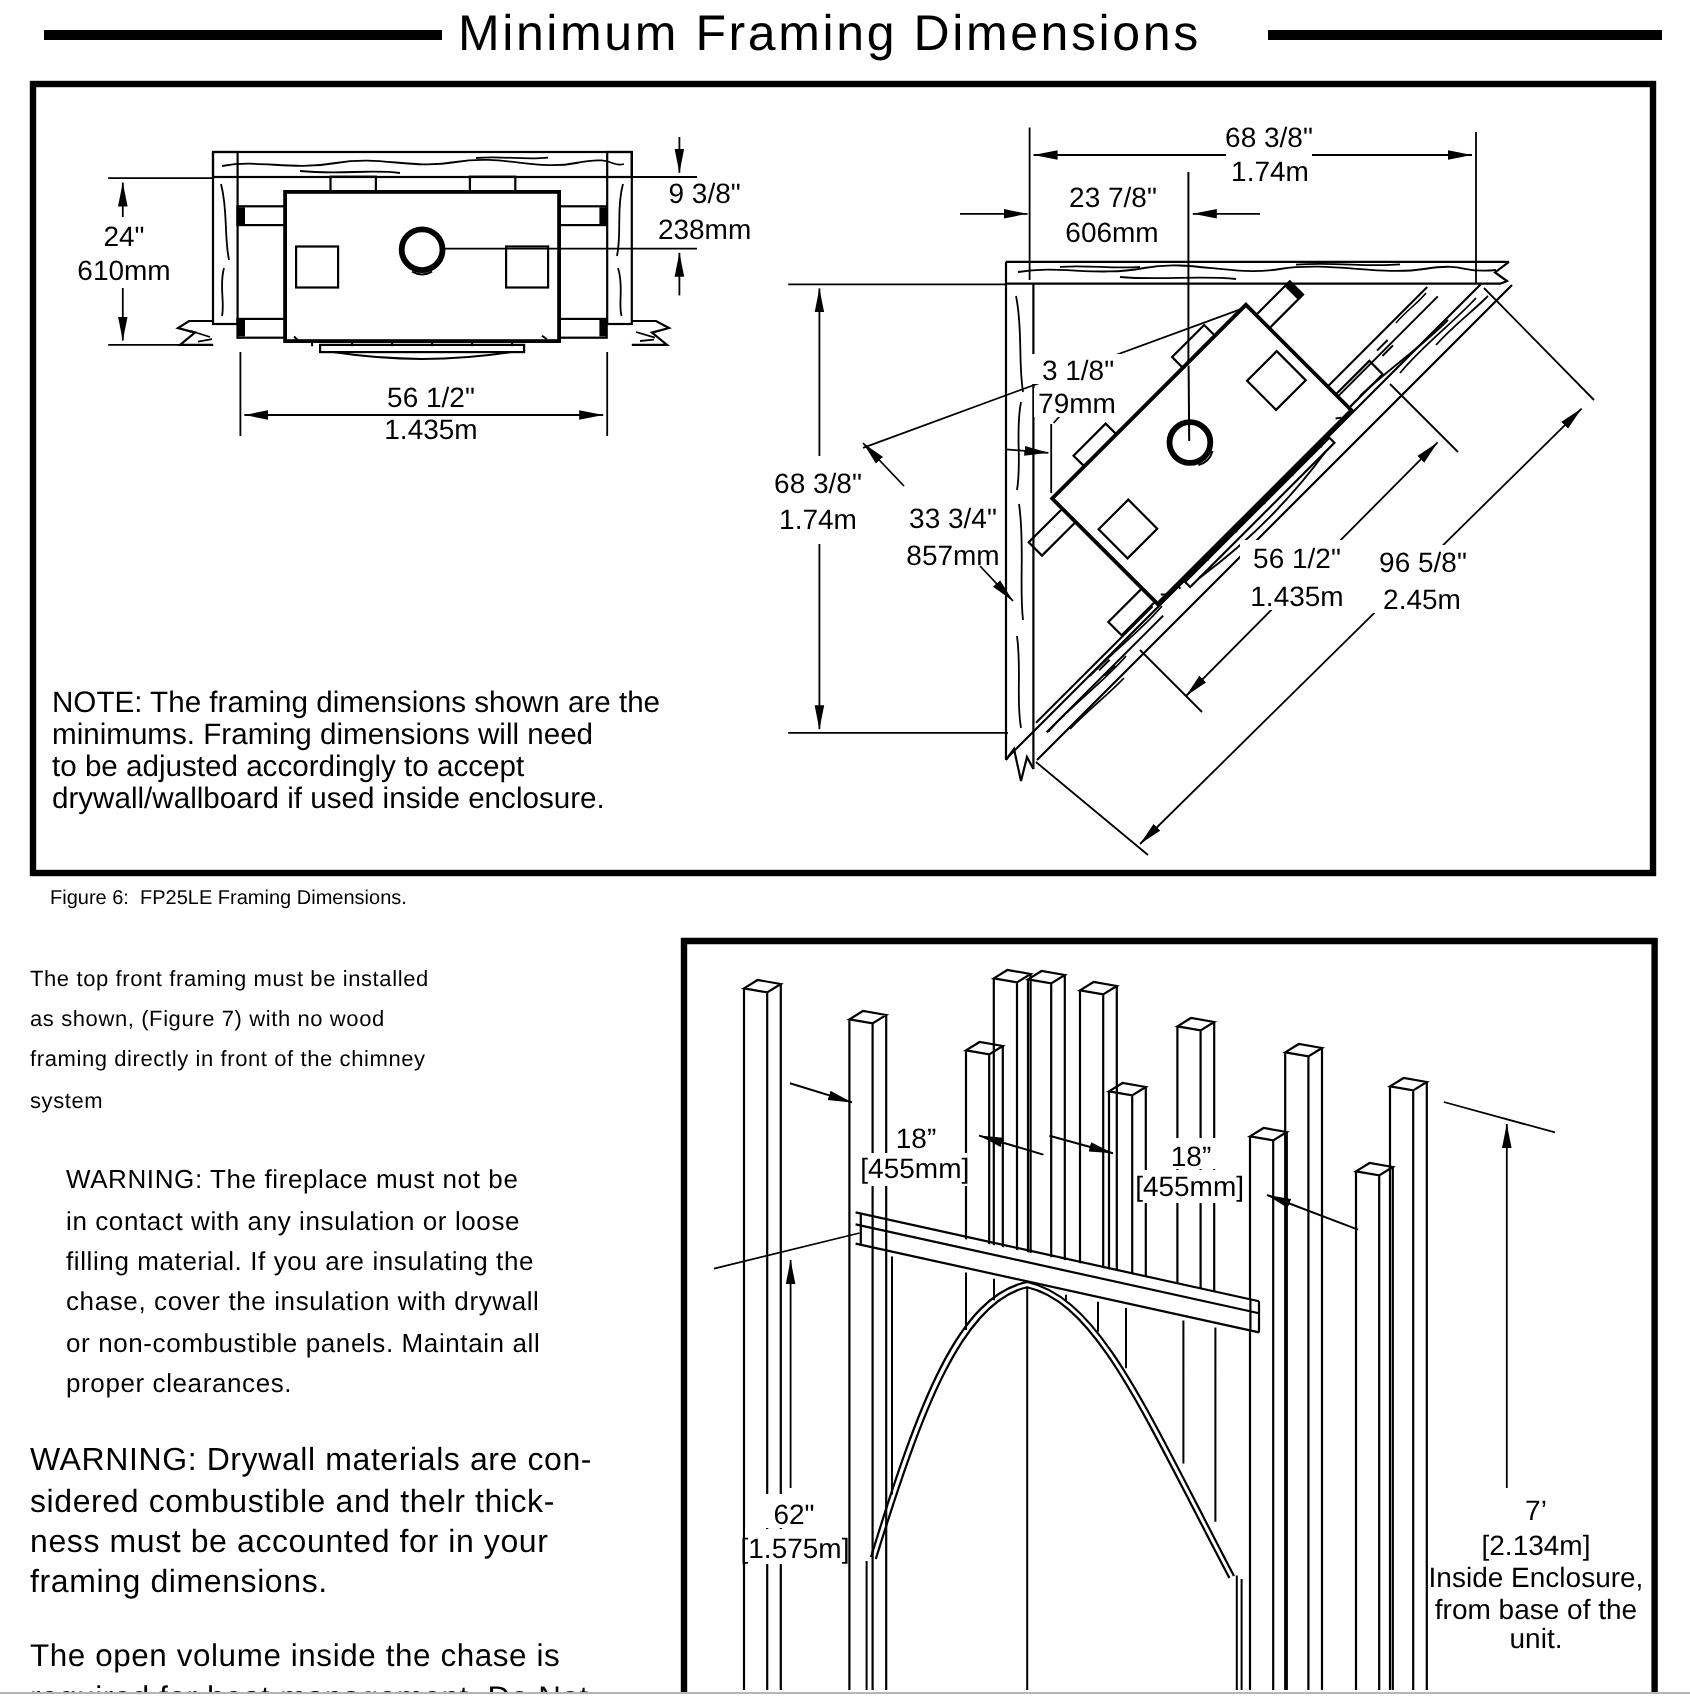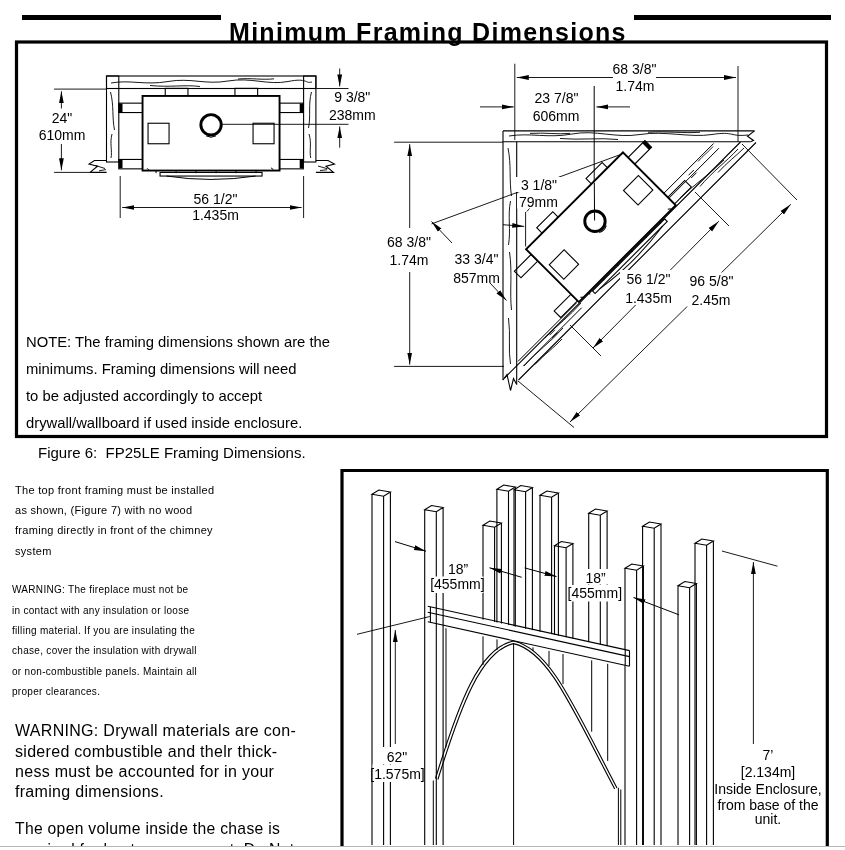--- a/index.html
+++ b/index.html
@@ -6,21 +6,21 @@
 body{position:relative;width:845px;height:850px;overflow:hidden;font-family:"Liberation Sans",sans-serif;color:#000}
 .abs{position:absolute}
 svg{position:absolute;left:0;top:0}
 svg text{font-family:"Liberation Sans",sans-serif;font-size:14px;fill:#000}
 </style>
 </head>
 <body>
 
 <div class="abs" style="left:22px;top:14.5px;width:199px;height:5.5px;background:#000"></div>
 
-<div class="abs" style="left:229px;top:18px;font-size:25px;font-weight:bold;letter-spacing:1.3px;white-space:nowrap">Minimum Framing Dimensions</div>
+<div class="abs" style="left:229px;top:3px;font-size:25px;font-weight:normal;letter-spacing:1.3px;white-space:nowrap">Minimum Framing Dimensions</div>
 
 <div class="abs" style="left:634px;top:14.5px;width:197px;height:5.5px;background:#000"></div>
 
 <svg width="845" height="850" viewBox="0 0 845 850">
 <defs>
 <marker id="ah" markerWidth="13" markerHeight="8" refX="12" refY="4" orient="auto" markerUnits="userSpaceOnUse">
         <path d="M12,4 L0,1.6 L0,6.4 z" fill="#000"></path>
       </marker>
 <marker id="ahs" markerWidth="13" markerHeight="8" refX="12" refY="4" orient="auto-start-reverse" markerUnits="userSpaceOnUse">
         <path d="M12,4 L0,1.6 L0,6.4 z" fill="#000"></path>
@@ -180,27 +180,27 @@
 <rect x="620" y="270" width="58" height="35" fill="#fff"></rect>
 <rect x="684" y="272.5" width="55" height="34" fill="#fff"></rect>
 
 <text x="648.5" y="284" text-anchor="middle">56 1/2"</text>
 <text x="648.5" y="303" text-anchor="middle">1.435m</text>
 
 <text x="711.5" y="286" text-anchor="middle">96 5/8"</text>
 <text x="711" y="304.5" text-anchor="middle">2.45m</text>
 </svg>
 
-<div class="abs" style="left:26px;top:329px;font-size:14.8px;line-height:27px">NOTE: The framing dimensions shown are the<br>minimums. Framing dimensions will need<br>to be adjusted accordingly to accept<br>drywall/wallboard if used inside enclosure.</div>
-
-<div class="abs" style="left:38px;top:444px;font-size:15px">Figure 6:&nbsp; FP25LE Framing Dimensions.</div>
+<div class="abs" style="left:26px;top:344px;font-size:14.8px;line-height:16px">NOTE: The framing dimensions shown are the<br>minimums. Framing dimensions will need<br>to be adjusted accordingly to accept<br>drywall/wallboard if used inside enclosure.</div>
+
+<div class="abs" style="left:25px;top:444px;font-size:10px">Figure 6:&nbsp; FP25LE Framing Dimensions.</div>
 
 <div class="abs" style="left:15px;top:479.8px;font-size:11px;letter-spacing:0.3px;line-height:20.3px;white-space:nowrap">The top front framing must be installed<br>as shown, (Figure 7) with no wood<br>framing directly in front of the chimney<br>system</div>
 
-<div class="abs" style="left:12px;top:580.4px;font-size:10px;letter-spacing:0.3px;line-height:20.3px;white-space:nowrap">WARNING: The fireplace must not be<br>in contact with any insulation or loose<br>filling material. If you are insulating the<br>chase, cover the insulation with drywall<br>or non-combustible panels. Maintain all<br>proper clearances.</div>
+<div class="abs" style="left:33px;top:580.4px;font-size:13px;letter-spacing:0.3px;line-height:20.3px;white-space:nowrap">WARNING: The fireplace must not be<br>in contact with any insulation or loose<br>filling material. If you are insulating the<br>chase, cover the insulation with drywall<br>or non-combustible panels. Maintain all<br>proper clearances.</div>
 
 <div class="abs" style="left:15px;top:721.4px;font-size:16px;letter-spacing:0.3px;line-height:20.3px;white-space:nowrap">WARNING: Drywall materials are con-<br>sidered combustible and thelr thick-<br>ness must be accounted for in your<br>framing dimensions.</div>
 
 <div class="abs" style="left:15px;top:819.3px;font-size:15.7px;letter-spacing:0.3px;line-height:20.3px;white-space:nowrap">The open volume inside the chase is<br>required for heat management. Do Not</div>
 
 <svg width="845" height="850" viewBox="0 0 845 850">
 <g stroke="#000" fill="none" stroke-width="1.1">
 
 <path d="M342,860 V470.5 H827.3 V860" stroke-width="3.2"></path>
 

